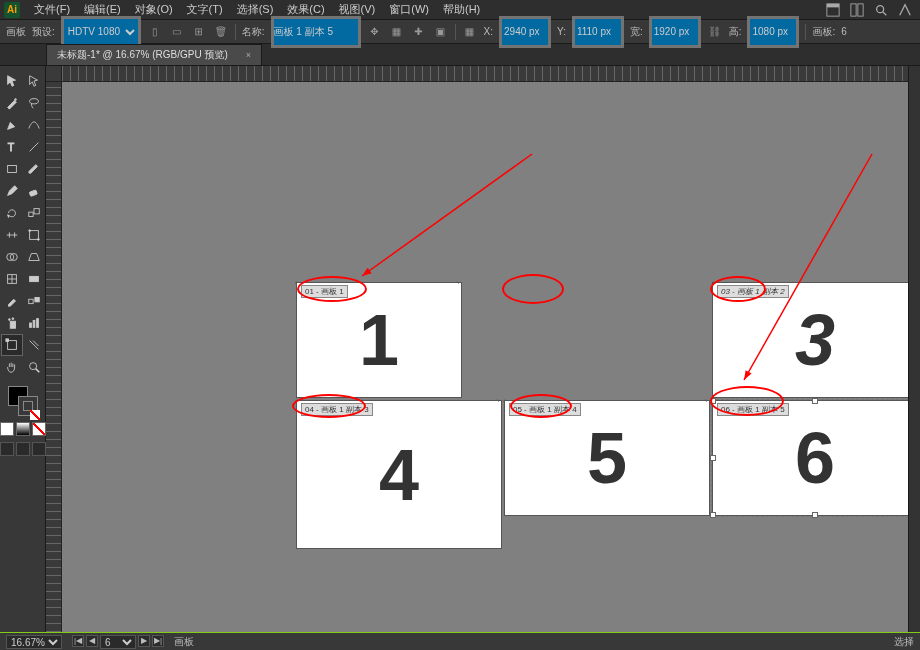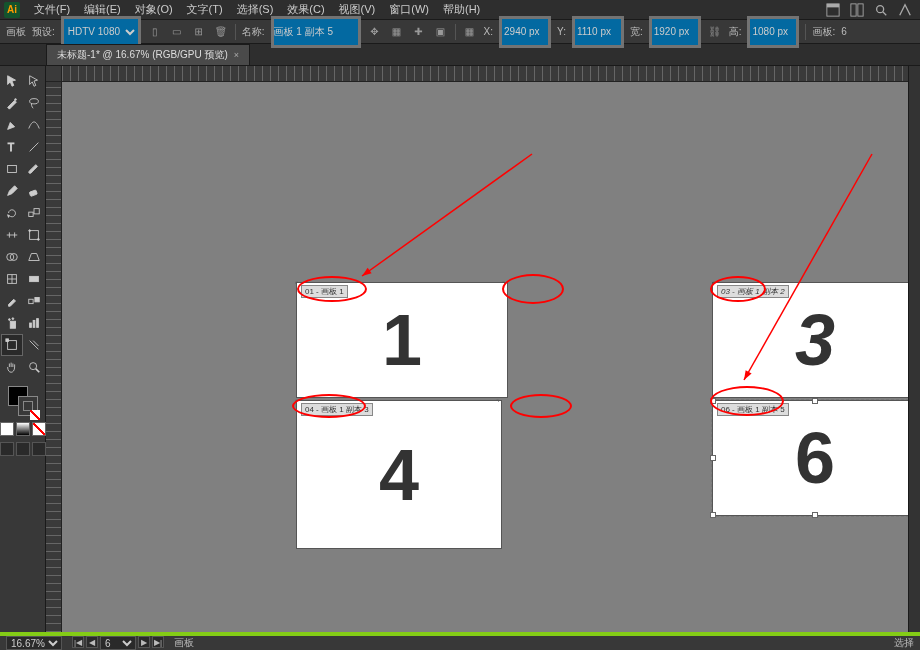--- a/index.html
+++ b/index.html
@@ -15,21 +15,21 @@
   .optbar{height:24px;background:#383838;border-bottom:1px solid #1a1a1a;display:flex;align-items:center;padding:0 6px;gap:6px;font-size:10px;color:#bbb}
   .optbar .lbl{white-space:nowrap}
   .optbar select,.optbar input{background:#0369a1;border:3px solid #737373;color:#ccc;font-size:10px;height:32px}
   .optbar select{width:80px}
   .optbar .small-ico{width:16px;height:16px;display:flex;align-items:center;justify-content:center;color:#999}
   .optbar .field{width:52px;padding:0 2px}
   .optbar .divider{width:1px;height:16px;background:#555}
   .optbar .artname{width:90px}
   
   .tabbar{height:22px;background:#2e2e2e;border-bottom:1px solid #1a1a1a;display:flex;align-items:flex-end;padding-left:46px}
-  .doc-tab{background:#4a4a4a;border:1px solid #1a1a1a;border-bottom:none;padding:3px 10px;font-size:10px;color:#ddd;display:flex;align-items:center;gap:6px}
+  .doc-tab{background:#4a4a4a;border:1px solid #1a1a1a;border-bottom:none;padding:3px 10px;font-size:10px;color:#ddd;display:flex;align-items:center;gap:18px}
   .doc-tab .x{color:#aaa;font-size:9px}
   
   .workspace{position:absolute;left:0;right:0;top:66px;bottom:18px;display:flex}
   .toolbox{width:46px;background:#383838;border-right:1px solid #1a1a1a;display:flex;flex-direction:column;align-items:center;padding-top:4px;gap:0}
   .toolrow{display:flex}
   .tool{width:22px;height:22px;display:flex;align-items:center;justify-content:center;margin:0;border:1px solid transparent}
   .tool svg{width:14px;height:14px;fill:#ccc;stroke:#ccc}
   .tool.sel{background:#2a2a2a;border:1px solid #666}
   .swatches{margin-top:6px;position:relative;width:34px;height:34px}
   .sw-fill{position:absolute;left:2px;top:2px;width:20px;height:20px;background:#000;border:1px solid #888}
@@ -66,21 +66,21 @@
   .ab.sel .h-t{left:50%;top:-3px;margin-left:-3px}.ab.sel .h-b{left:50%;bottom:-3px;margin-left:-3px}
   .ab.sel .h-l{left:-3px;top:50%;margin-top:-3px}
   
   .anno{position:absolute;pointer-events:none}
   .ellipse{border:2px solid #f00;border-radius:50%}
   .arrow line{stroke:#f00;stroke-width:1.5}
   .arrow polygon{fill:#f00}
   
   .rightdock{width:12px;background:#333;border-left:1px solid #1a1a1a}
   
-  .statusbar{position:absolute;left:0;right:0;bottom:0;height:18px;background:#383838;border-top:4px solid #84cc16;display:flex;align-items:center;padding:0 6px;gap:10px;font-size:10px;color:#bbb}
+  .statusbar{position:absolute;left:0;right:0;bottom:0;height:18px;background:#383838;border-top:1px solid #84cc16;display:flex;align-items:center;padding:0 6px;gap:10px;font-size:10px;color:#bbb}
   .statusbar select{background:#2a2a2a;border:1px solid #555;color:#ccc;font-size:10px;height:14px}
   .statusbar .navset{display:flex;gap:2px}
   .statusbar .navset span{width:12px;height:12px;display:flex;align-items:center;justify-content:center;background:#2a2a2a;border:1px solid #555;font-size:8px}
 </style>
 </head>
 <body>
 
 <div class="menubar">
   <div class="ai-logo">Ai</div>
   <div class="mi">文件(F)</div>
@@ -360,36 +360,42 @@
       <div></div>
     </div>
   </div>
 
   <div class="canvas-wrap">
     <div class="ruler-c"></div>
     <div class="ruler-h"></div>
     <div class="ruler-v"></div>
     <div class="viewport" id="viewport">
 
-    <div class="ab" style="left: 234px; top: 200px; width: 212px; height: 116px;">
+    <div class="ab" style="left: 234px; top: 200px; width: 166px; height: 116px;">
           <div class="tag">01 - 画板 1</div>
           <div class="corner tl">⌜</div>
           <div class="corner tr">⌝</div>
           <div class="num">1</div>
         </div>
         <div class="ab" style="left: 650px; top: 200px; width: 206px; height: 116px; font-style: italic;">
           <div class="tag">03 - 画板 1 副本 2</div>
           <div class="corner tl">⌜</div>
           <div class="num">3</div>
         </div>
         <div class="ab" style="left: 234px; top: 318px; width: 206px; height: 149px;">
           <div class="tag">04 - 画板 1 副本 3</div>
           <div class="corner tl">⌜</div>
           <div class="corner tr">⌝</div>
           <div class="num">4</div>
+        </div>
+        <div class="ab" style="left: 442px; top: 318px; width: 206px; height: 116px;">
+          <div class="tag">05 - 画板 1 副本 4</div>
+          <div class="corner tl">⌜</div>
+          <div class="corner tr">⌝</div>
+          <div class="num">5</div>
         </div>
         <div class="ab sel" style="left: 650px; top: 318px; width: 206px; height: 116px; text-align: center;">
           <div class="tag">06 - 画板 1 副本 5</div>
           <div class="corner tl">⌜</div>
           <div class="num">6</div>
           <div class="handle h-tl"></div>
           <div class="handle h-bl"></div>
           <div class="handle h-t"></div>
           <div class="handle h-b"></div>
           <div class="handle h-l"></div>

